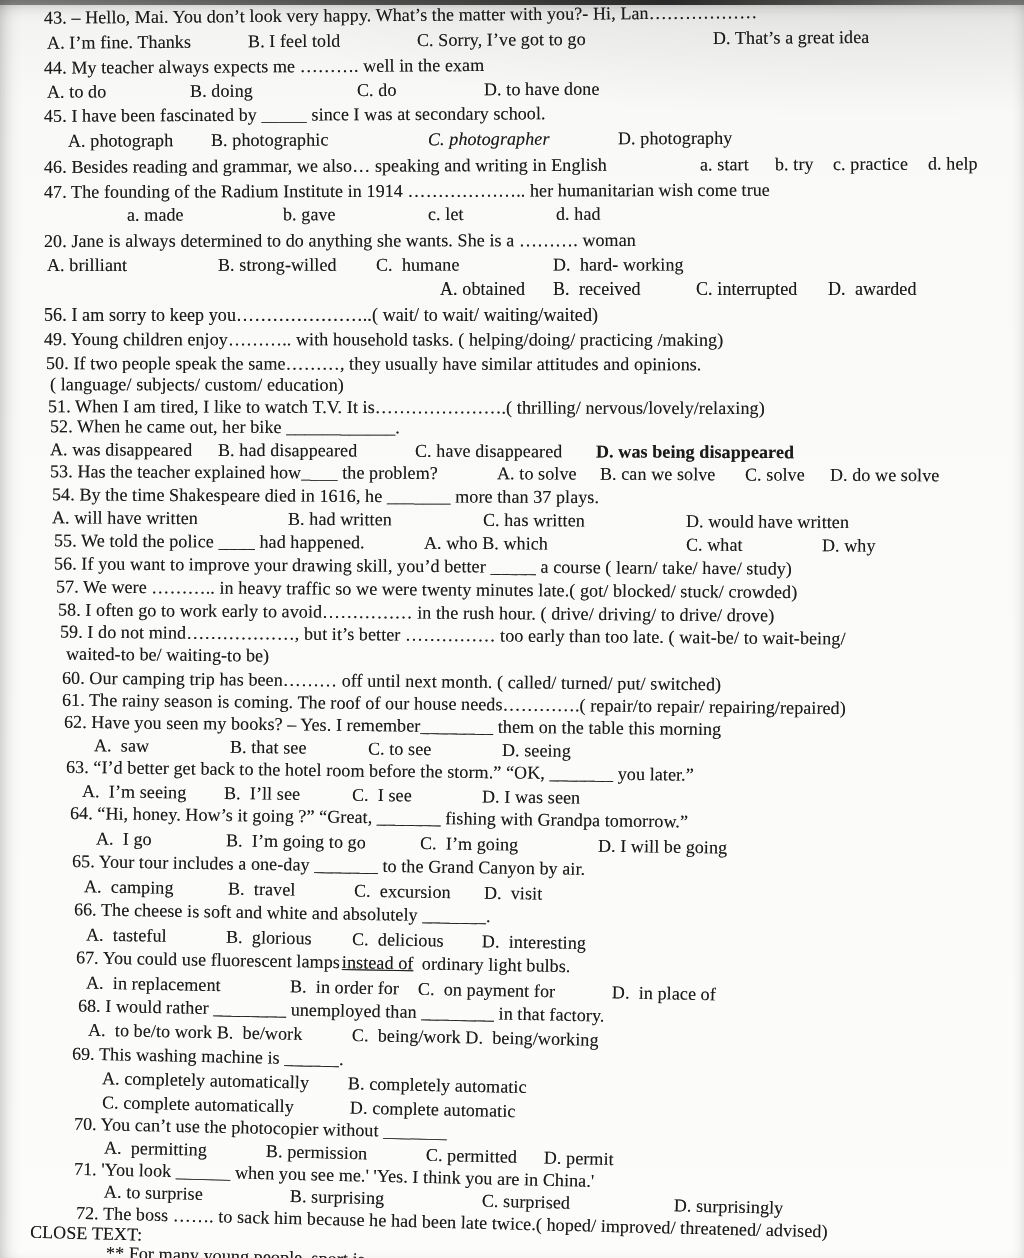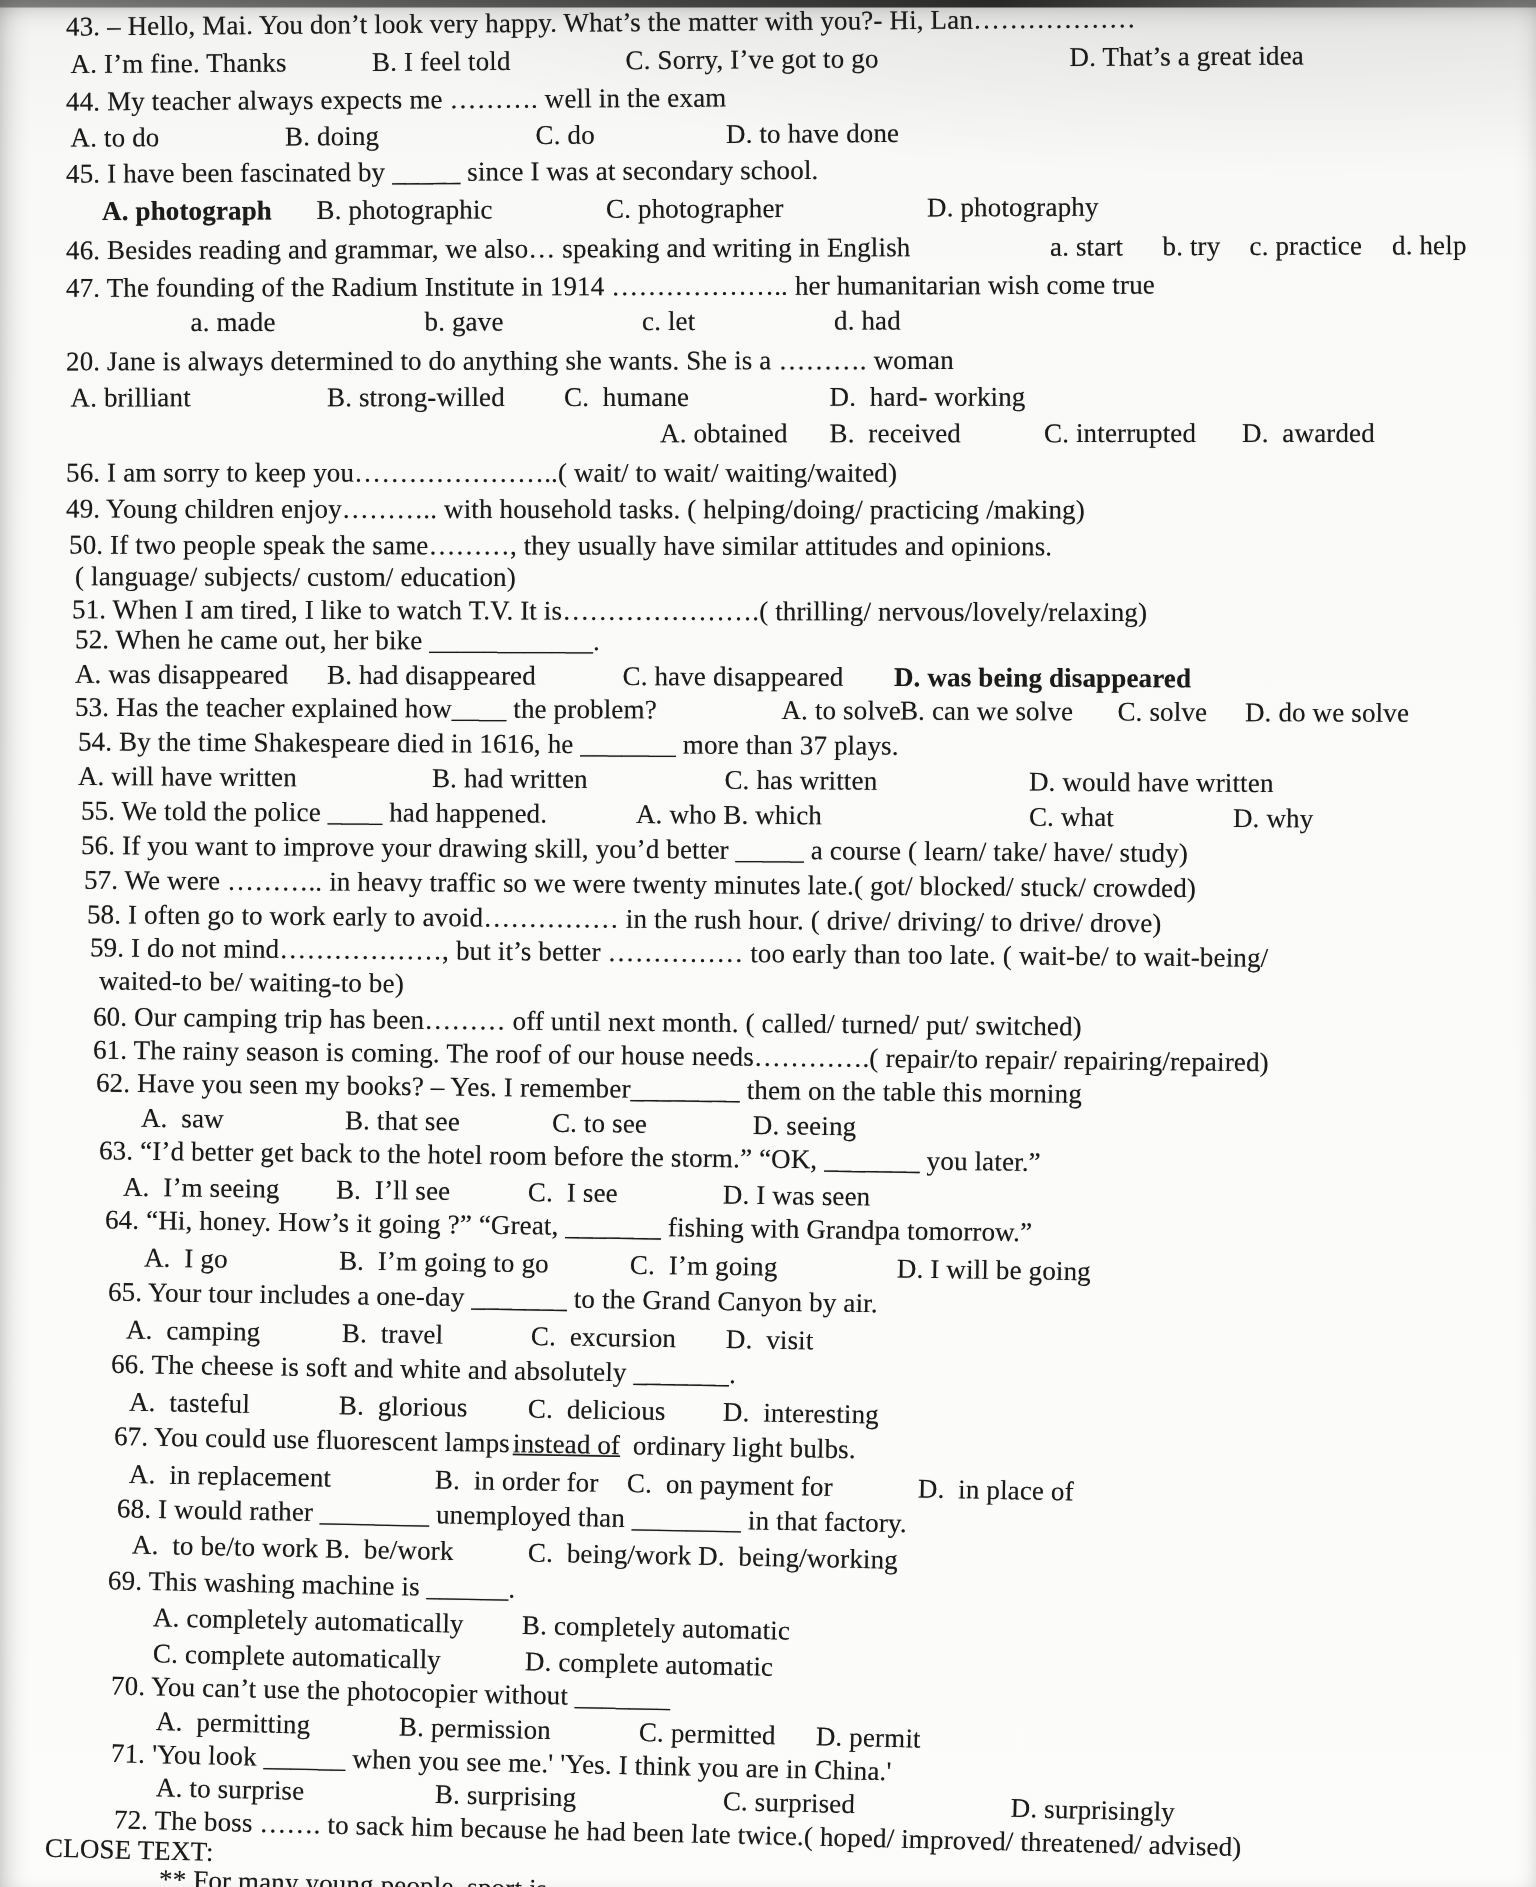--- a/index.html
+++ b/index.html
@@ -73,23 +73,23 @@
       <div class="line" style="top: 82px; transform: rotate(-0.32deg);">
         <span class="seg" style="left: 47px;">A. to do</span>
         <span class="seg" style="left: 190px;">B. doing</span>
         <span class="seg" style="left: 357px;">C. do</span>
         <span class="seg" style="left: 484px;">D. to have done</span>
       </div>
       <div class="line" style="top: 106px; transform: rotate(-0.29deg);">
         <span class="seg" style="left: 44px;">45. I have been fascinated by _____ since I was at secondary school.</span>
       </div>
       <div class="line" style="top: 131px; transform: rotate(-0.25deg);">
-        <span class="seg" style="left: 68px; font-weight: bold;">A. photograph</span>
+        <span class="seg" style="left: 68px;">A. photograph</span>
         <span class="seg" style="left: 211px;">B. photographic</span>
-        <span class="seg" style="left: 404px;">C. photographer</span>
+        <span class="seg" style="left: 428px; font-style: italic;">C. photographer</span>
         <span class="seg" style="left: 618px;">D. photography</span>
       </div>
       <div class="line" style="top: 157px; transform: rotate(-0.21deg);">
         <span class="seg" style="left: 44px;">46. Besides reading and grammar, we also… speaking and writing in English</span>
         <span class="seg" style="left: 700px;">a. start</span>
         <span class="seg" style="left: 775px;">b. try</span>
         <span class="seg" style="left: 833px;">c. practice</span>
         <span class="seg" style="left: 928px;">d. help</span>
       </div>
       <div class="line" style="top: 182px; transform: rotate(-0.17deg);">
@@ -135,21 +135,21 @@
         <span class="seg" style="left: 50px;">52. When he came out, her bike ____________.</span>
       </div>
       <div class="line" style="top: 439px; transform: rotate(0.23deg);">
         <span class="seg" style="left: 50px;">A. was disappeared</span>
         <span class="seg" style="left: 218px;">B. had disappeared</span>
         <span class="seg" style="left: 415px;">C. have disappeared</span>
         <span class="seg" style="left: 596px; font-weight: bold;">D. was being disappeared</span>
       </div>
       <div class="line" style="top: 461px; transform: rotate(0.26deg);">
         <span class="seg" style="left: 50px;">53. Has the teacher explained how____ the problem?</span>
-        <span class="seg" style="left: 497px; margin-left: 24px;">A. to solve</span>
+        <span class="seg" style="left: 497px;">A. to solve</span>
         <span class="seg" style="left: 600px;">B. can we solve</span>
         <span class="seg" style="left: 745px;">C. solve</span>
         <span class="seg" style="left: 830px;">D. do we solve</span>
       </div>
       <div class="line" style="top: 484px; transform: rotate(0.3deg);">
         <span class="seg" style="left: 52px;">54. By the time Shakespeare died in 1616, he _______ more than 37 plays.</span>
       </div>
       <div class="line" style="top: 507px; transform: rotate(0.34deg);">
         <span class="seg" style="left: 52px;">A. will have written</span>
         <span class="seg" style="left: 288px;">B. had written</span>

